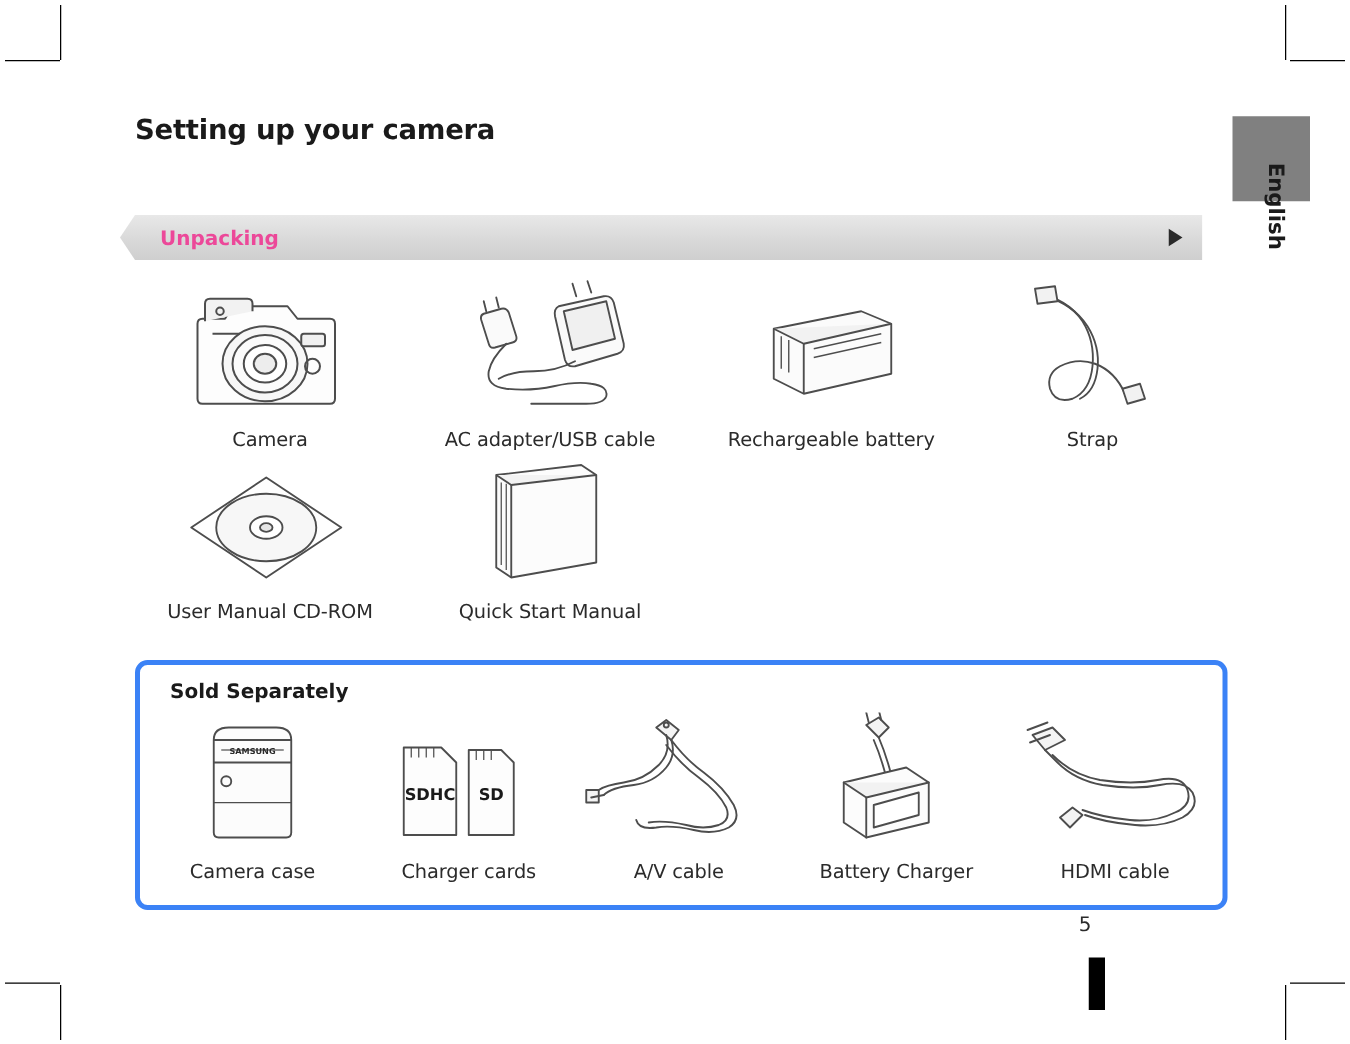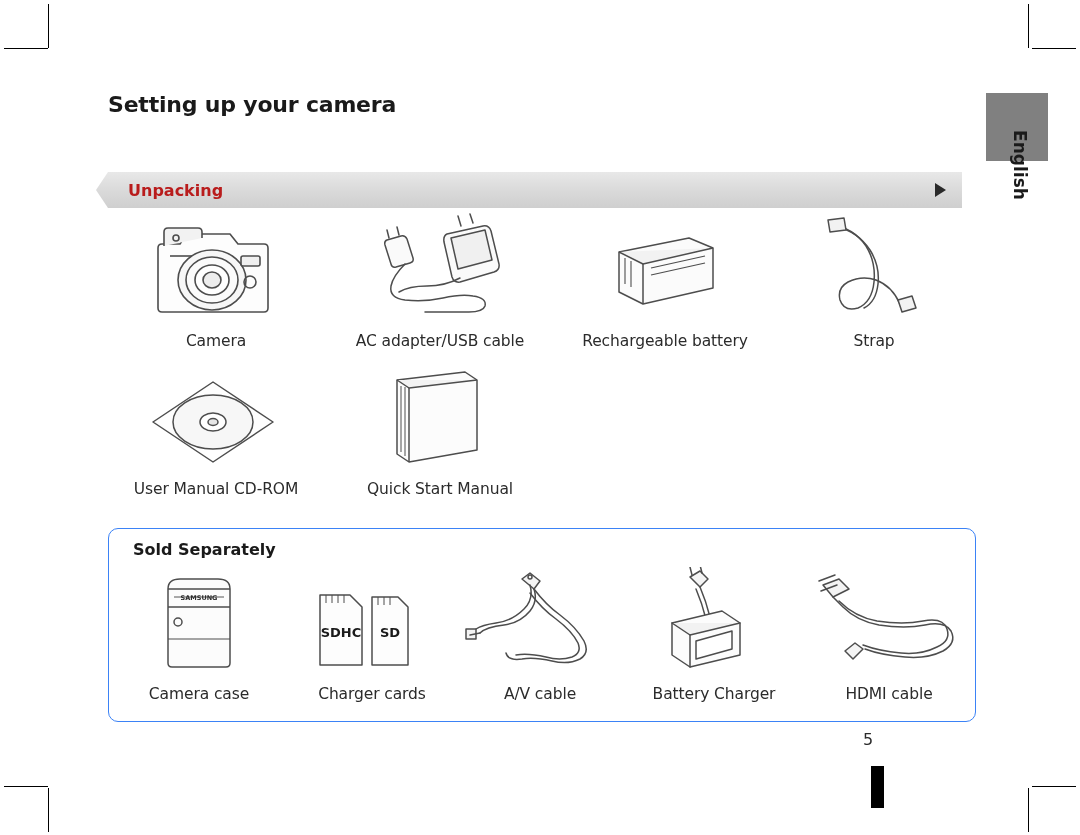--- a/index.html
+++ b/index.html
@@ -65,21 +65,21 @@
     border-left: 11px solid #2a2a2a;
     border-top: 7px solid transparent;
     border-bottom: 7px solid transparent;
   }
   .section-bar .bar-label {
     position: absolute;
     left: 32px;
     top: 9px;
     font-size: 16px;
     font-weight: bold;
-    color: #b91c1c;
+    color: #ec4899;
     font-family: "DejaVu Sans", sans-serif;
   }
 
   
   .side-tab {
     position: absolute;
     left: 986px;
     top: 93px;
     width: 62px;
     height: 68px;
@@ -122,21 +122,21 @@
     letter-spacing: -0.1px;
   }
 
   
   .sold-box {
     position: absolute;
     left: 108px;
     top: 528px;
     width: 866px;
     height: 192px;
-    border: 1px solid #3b82f6;
+    border: 4px solid #3b82f6;
     border-radius: 10px;
     background: #fff;
   }
   .sold-title {
     position: absolute;
     left: 24px;
     top: 11px;
     font-size: 16px;
     font-weight: bold;
     color: #1a1a1a;
@@ -182,21 +182,21 @@
 
   <div class="side-tab"></div>
   <div class="side-tab-label">English</div>
 
   <div class="section-bar">
     <div class="bar-bg"></div>
     <div class="bar-label">Unpacking</div>
     <div class="bar-arrow"></div>
   </div>
 
-  <div class="items-row" style="left:108px; top:212px; width:866px;">
+  <div class="items-row" style="left:108px; top:223px; width:866px;">
 
     <div class="item" style="width:216px;">
       <div class="art">
         <svg width="140" height="110" viewBox="0 0 140 110">
           <g fill="none" stroke="#4d4d4d" stroke-width="1.6" stroke-linejoin="round">
             <path d="M12 40 L12 96 Q12 100 16 100 L118 100 Q122 100 122 96 L122 36 Q122 32 118 32 L92 32 L84 22 L40 22 L34 32 L16 32 Q12 32 12 36 Z" fill="#fdfdfd"></path>
             <path d="M18 34 L18 20 Q18 16 22 16 L52 16 Q56 16 56 20 L56 26" fill="#f2f2f2"></path>
             <ellipse cx="66" cy="68" rx="34" ry="30" fill="#f7f7f7"></ellipse>
             <ellipse cx="66" cy="68" rx="26" ry="23" fill="#fbfbfb"></ellipse>
             <ellipse cx="66" cy="68" rx="17" ry="15" fill="#ffffff"></ellipse>

